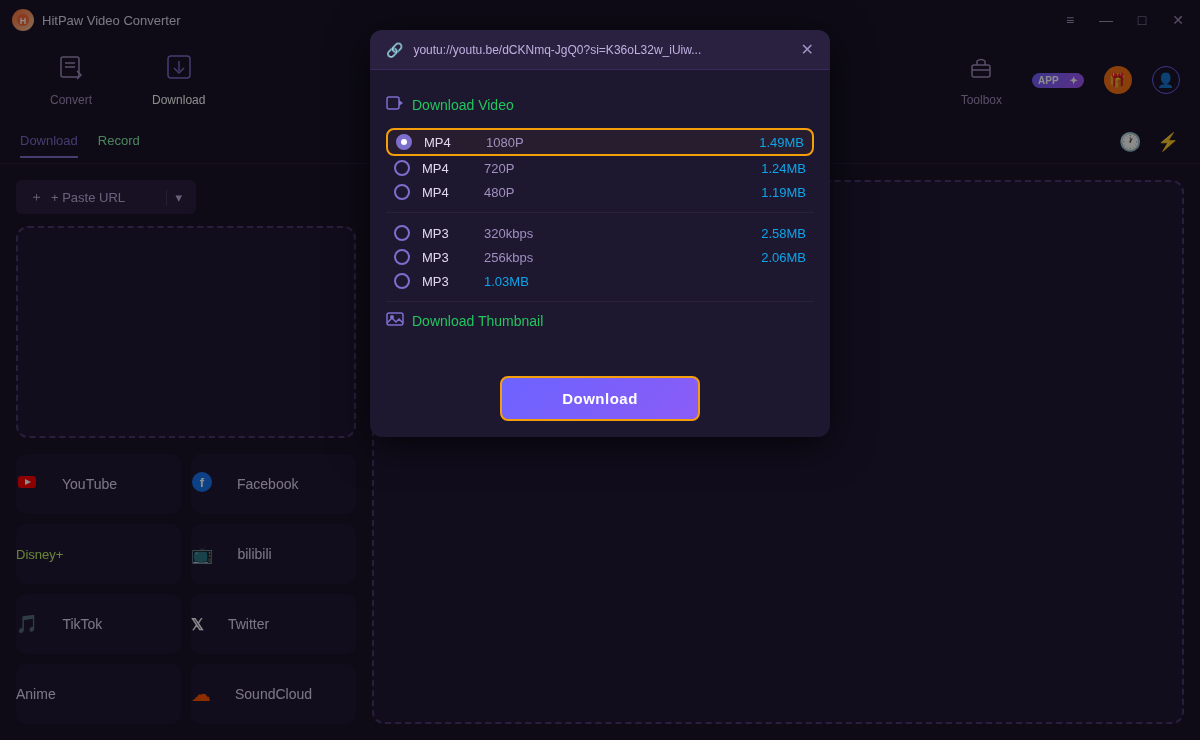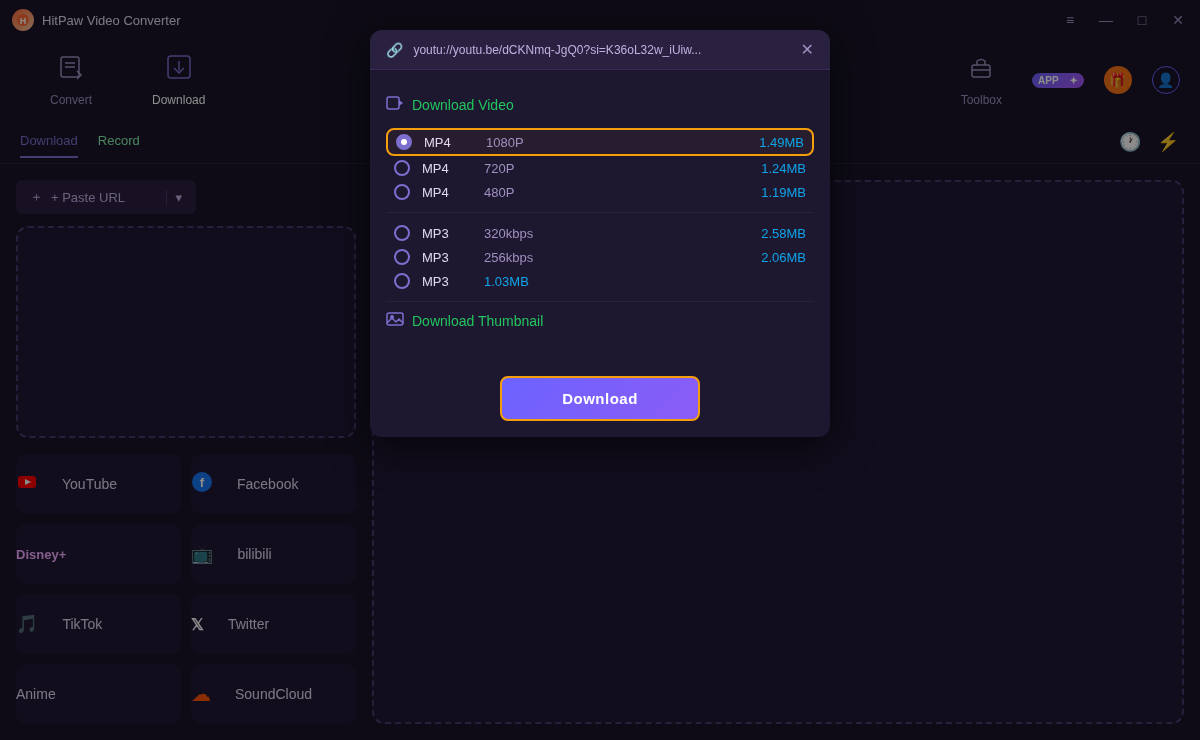--- a/index.html
+++ b/index.html
@@ -489,21 +489,21 @@
       <div class="platform-card">
         <span class="fb-icon">
           <svg width="22" height="22" viewBox="0 0 22 22">
               <circle cx="11" cy="11" r="10" fill="#1877f2"></circle>
               <text x="11" y="16" text-anchor="middle" fill="white" font-size="13" font-weight="bold">f</text>
             </svg>
         </span>
         <span>Facebook</span>
       </div>
       <div class="platform-card">
-        <span style="color:#f0abfc;font-size:13px;font-weight:bold;">Disney+</span>
+        <span style="color:#bef264;font-size:13px;font-weight:normal;">Disney+</span>
       </div>
       <div class="platform-card">
         <span style="color:#00a1d6;font-size:18px;">📺</span>
         <span>bilibili</span>
       </div>
       <div class="platform-card">
         <span style="font-size:18px;">🎵</span>
         <span>TikTok</span>
       </div>
       <div class="platform-card">

